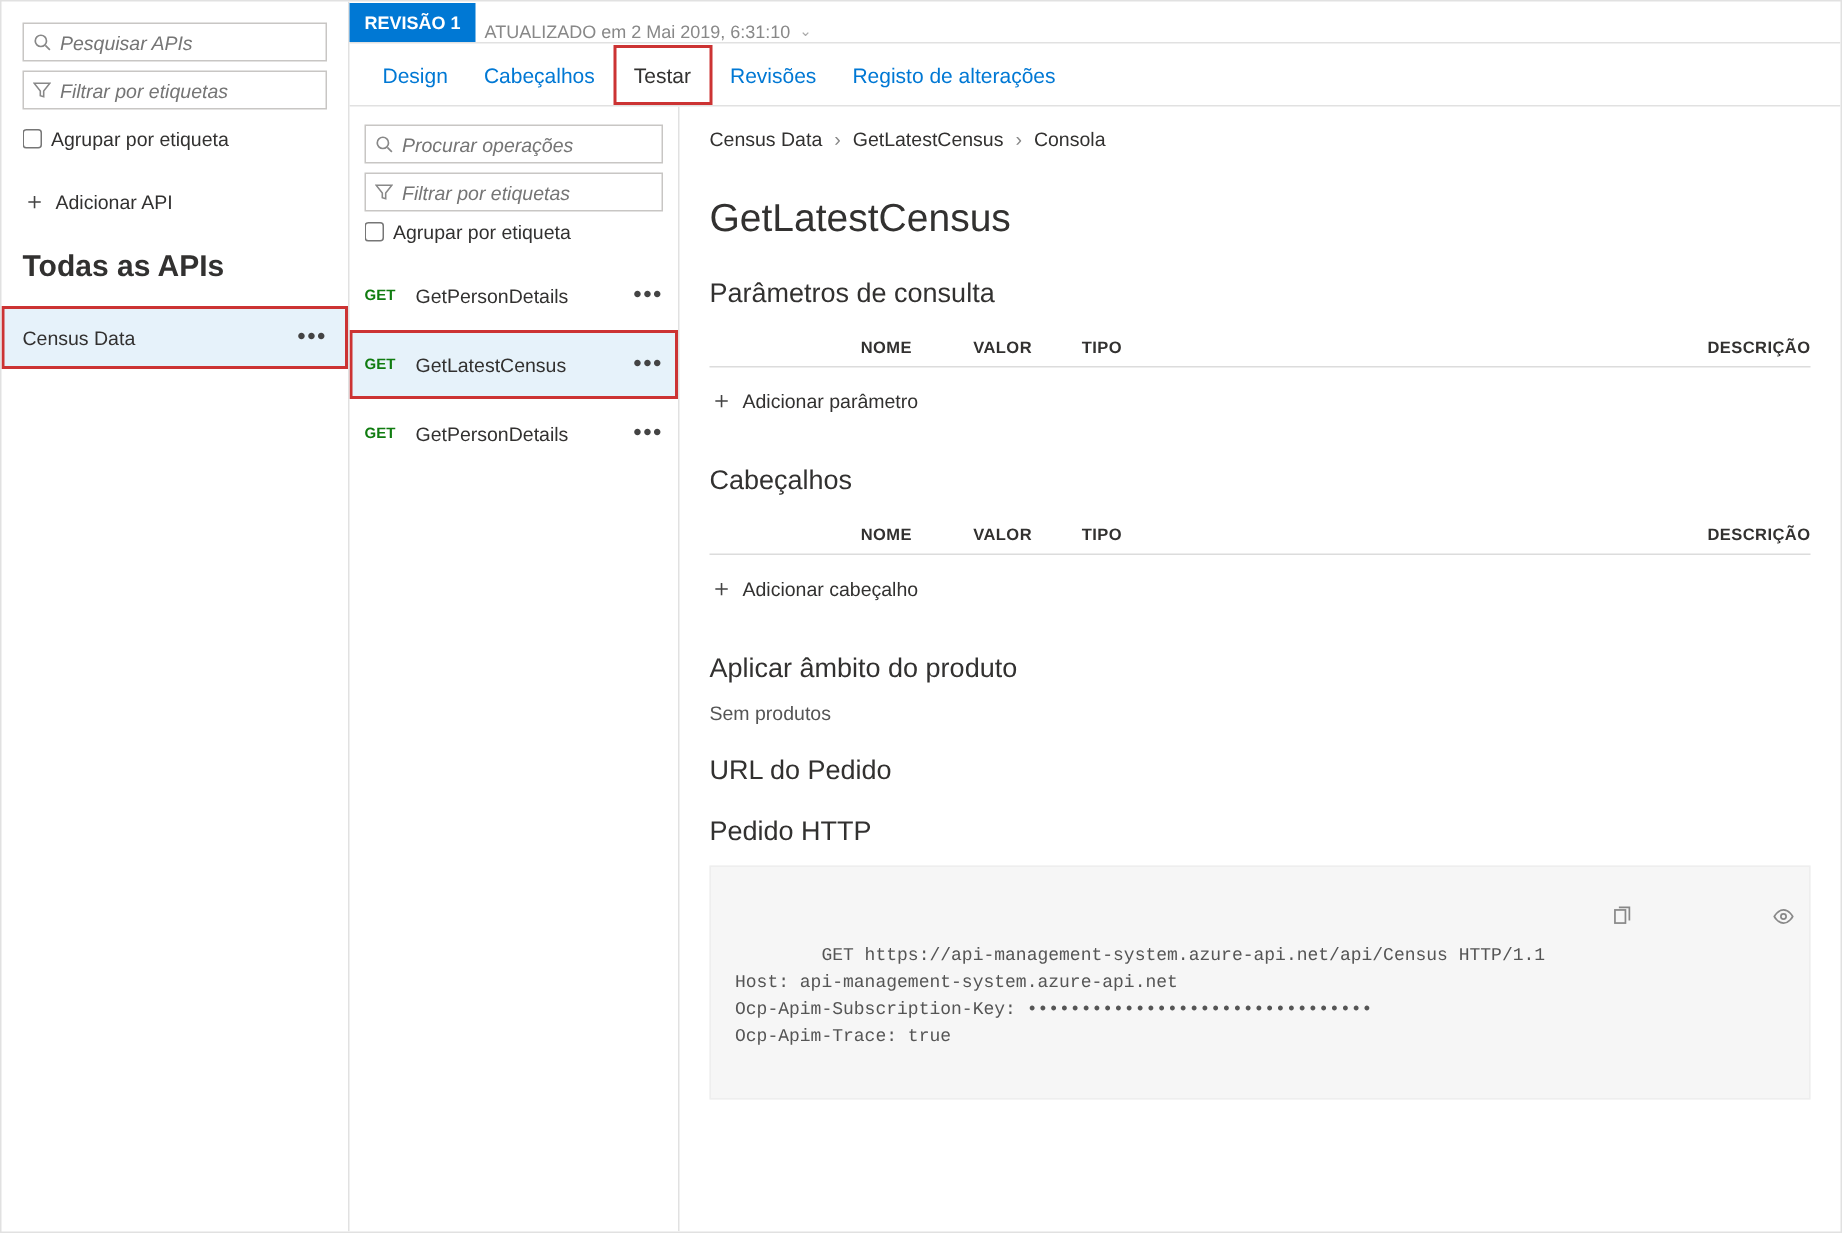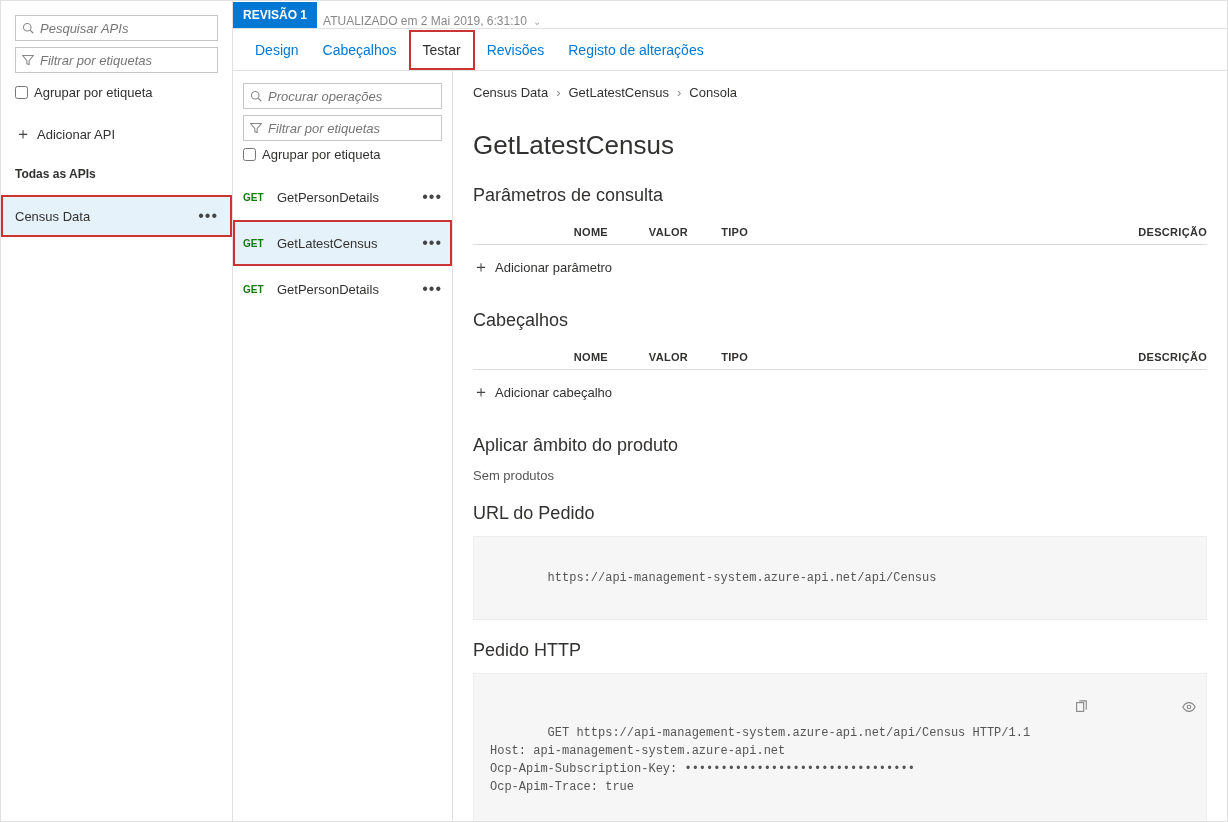--- a/index.html
+++ b/index.html
@@ -55,21 +55,21 @@
   .group-row input[type=checkbox]{ margin-right:6px; }
   .add-api {
     display: flex; align-items: center;
     margin: 10px 14px 22px;
     font-size: 13px;
     cursor: pointer;
   }
   .plus-icon { font-size: 16px; margin-right: 6px; color:#444; }
   .section-title {
     font-weight: 600;
-    font-size: 12px;
+    font-size: 20px;
     margin: 0 14px 14px;
   }
   .api-item {
     display: flex; align-items: center; justify-content: space-between;
     padding: 12px 14px;
     cursor: pointer;
   }
   .api-item.selected {
     background: #e6f2fa;
     border: 2px solid #c33;
@@ -344,23 +344,20 @@
       </div>
       <div class="add-row">
         <span class="plus-icon">＋</span>
         <span>Adicionar cabeçalho</span>
       </div>
 
       <h2 class="sec">Aplicar âmbito do produto</h2>
       <div class="muted">Sem produtos</div>
 
       <h2 class="sec">URL do Pedido</h2>
-      <div class="codebox">
-        <span>https://api-management-system.azure-api.net/api/Census</span>
-      </div>
 
       <h2 class="sec">Pedido HTTP</h2>
       <div class="codebox">
         <div class="icons">
           <span>
             <svg width="14" height="14" viewBox="0 0 16 16" fill="none" stroke="currentColor" stroke-width="1.3">
                 <rect x="3" y="3" width="8" height="10"></rect>
                 <path d="M6 1h8v10"></path>
               </svg>
           </span>

